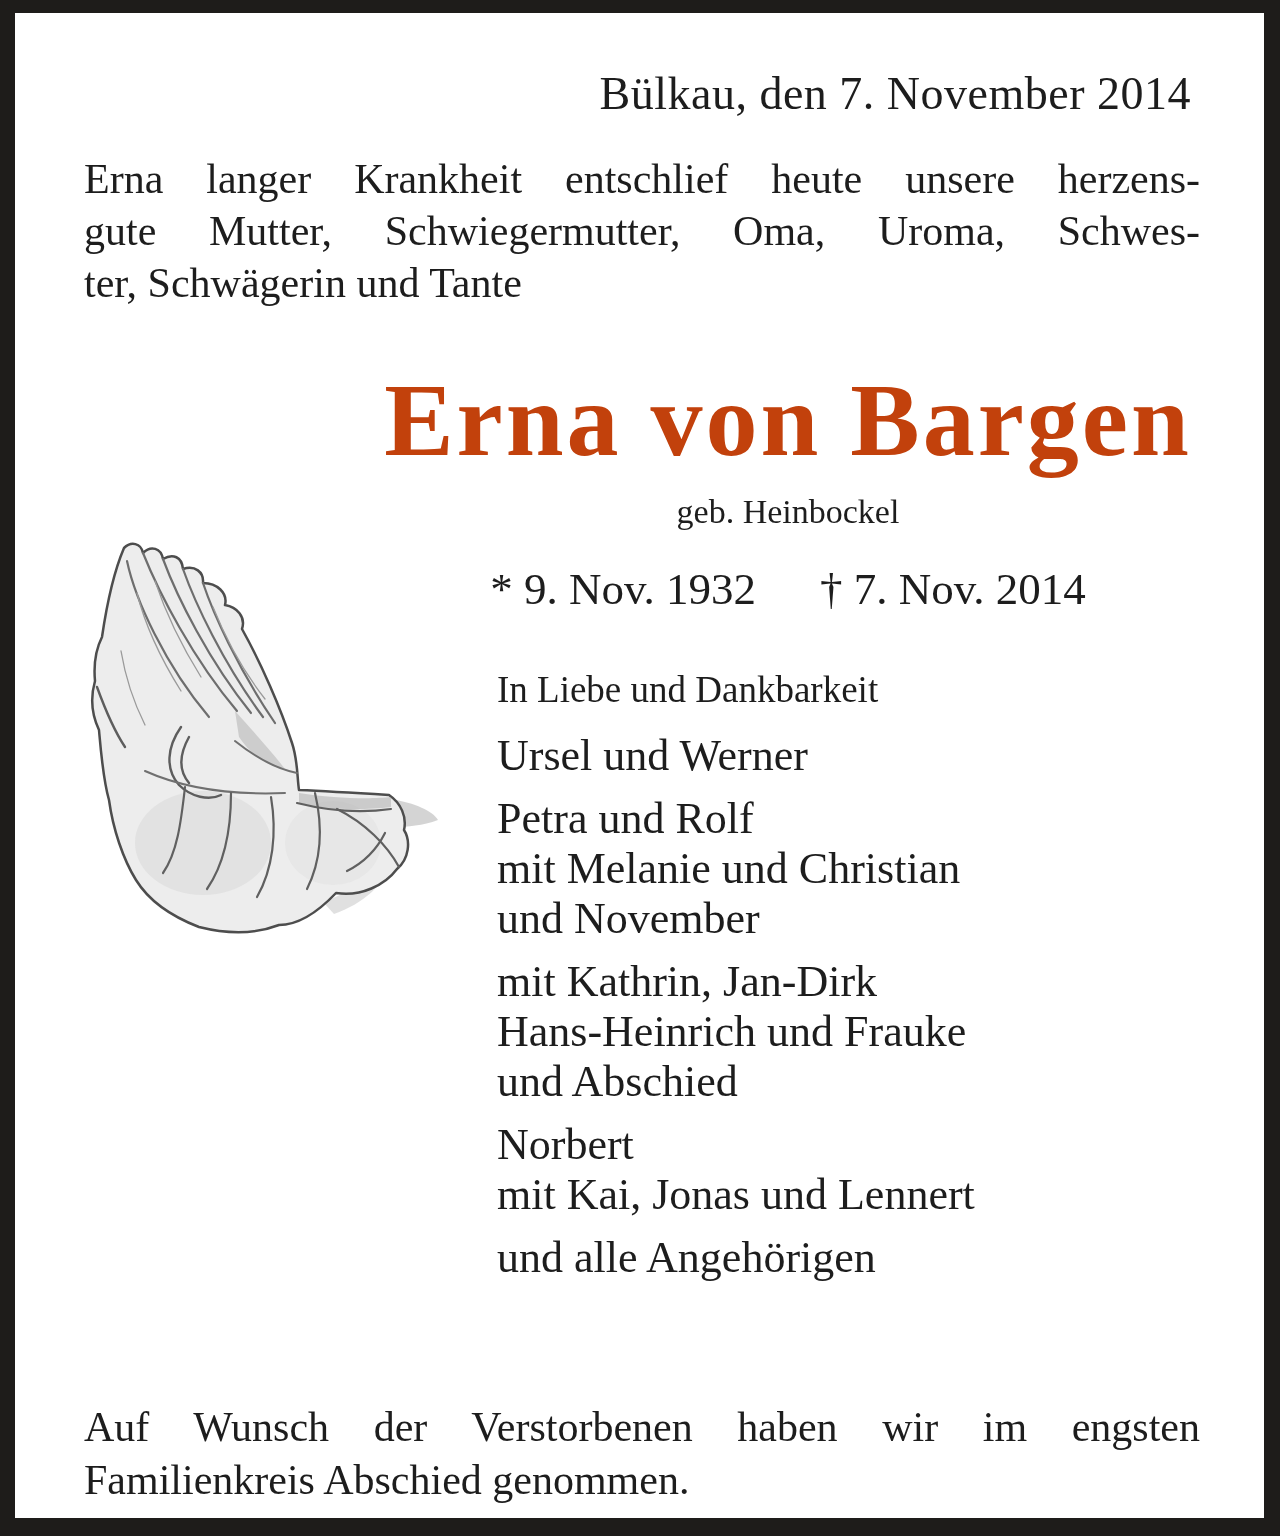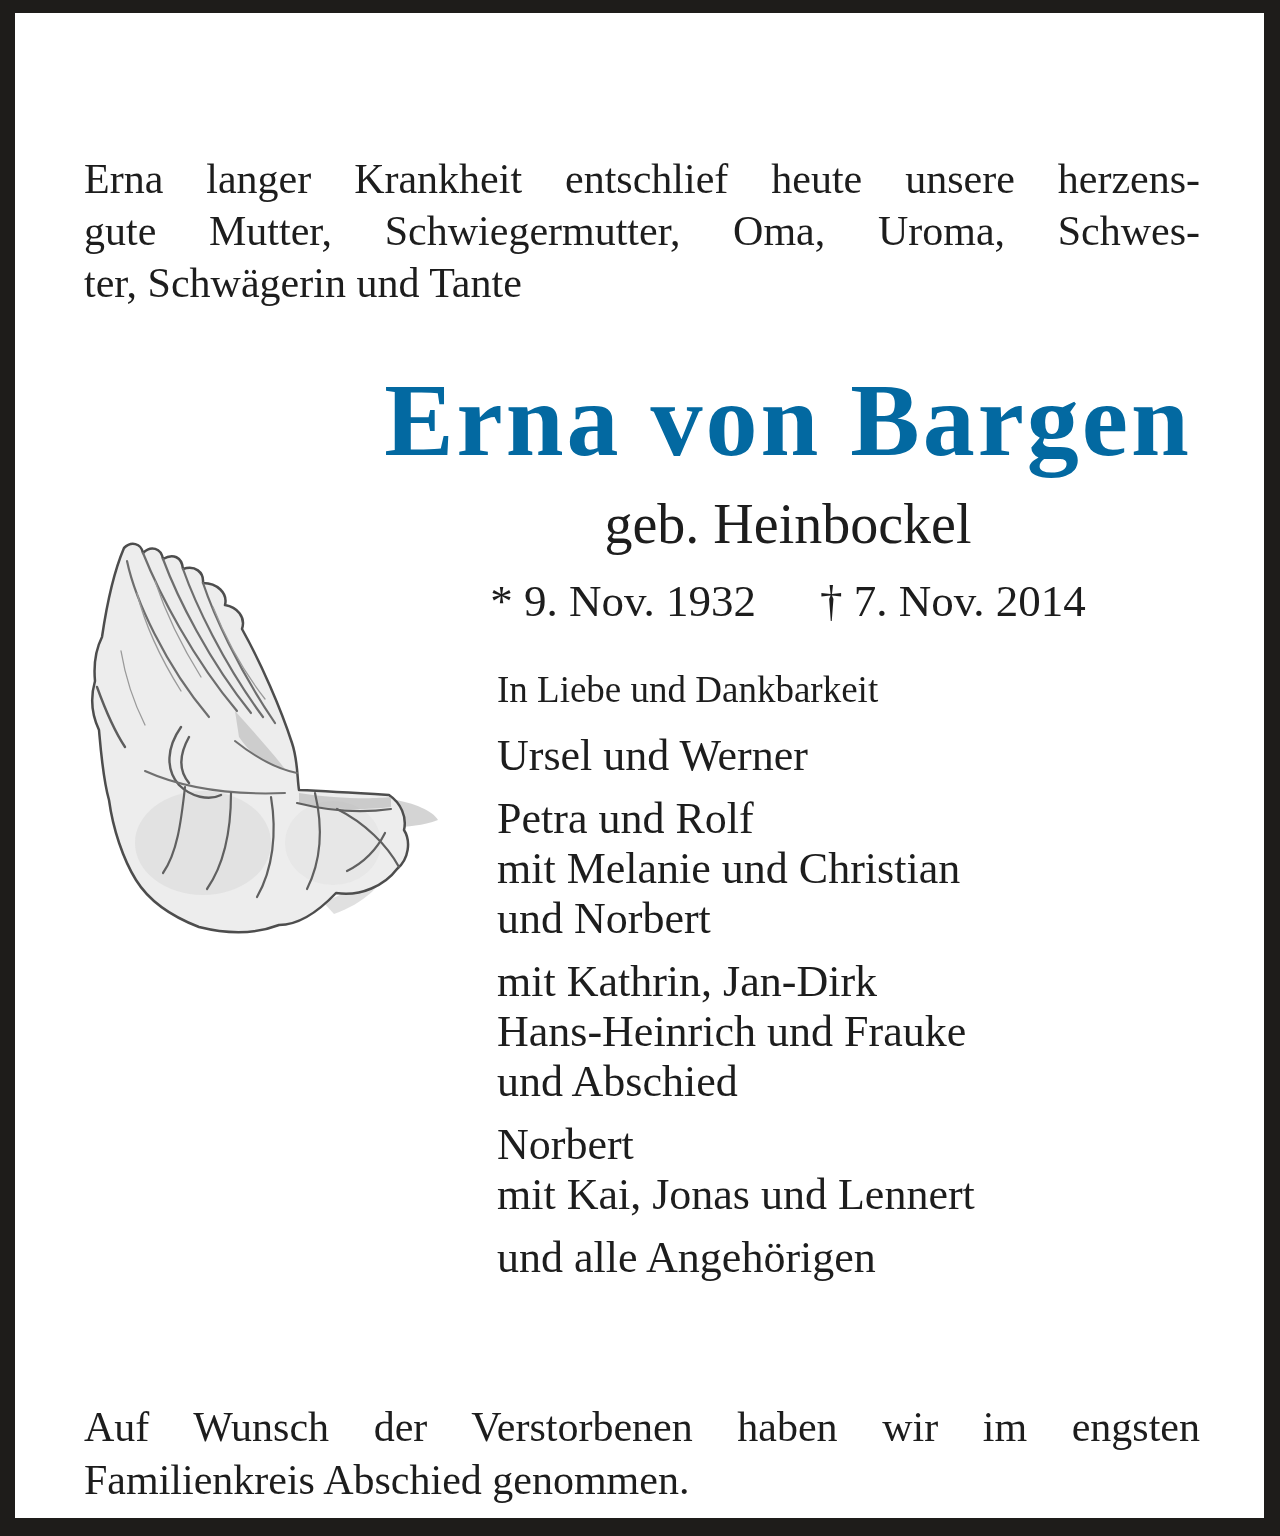--- a/index.html
+++ b/index.html
@@ -40,25 +40,25 @@
     left: 357px; top: 352px;
     width: 832px;
     text-align: center;
   }
   .deceased-name {
     font-size: 104px;
     font-weight: 700;
     letter-spacing: 3px;
     line-height: 110px;
     white-space: nowrap;
-    color: #0369a1;
+    color: #c2410c;
   }
   .maiden-name {
-    margin-top: 24px;
-    font-size: 56px;
+    margin-top: 12px;
+    font-size: 34px;
     line-height: 50px;
   }
   .dates-row {
     margin-top: 27px;
     display: flex;
     justify-content: center;
     gap: 64px;
     font-size: 45px;
     line-height: 50px;
     white-space: nowrap;
@@ -94,20 +94,21 @@
     font-size: 42px;
     line-height: 53px;
   }
 </style>
 </head>
 <body>
 
 <div class="frame">
   <div class="sheet">
 
+    <div class="dateline">Bülkau, den 7. November 2014</div>
 
     <div class="intro">
       <div class="line-just">Erna langer Krankheit entschlief heute unsere herzens-</div>
       <div class="line-just">gute Mutter, Schwiegermutter, Oma, Uroma, Schwes-</div>
       <div>ter, Schwägerin und Tante</div>
     </div>
 
     <div class="header-block">
       <div class="deceased-name">Erna von Bargen</div>
       <div class="maiden-name">geb. Heinbockel</div>
@@ -176,21 +177,21 @@
 
     <div class="tribute">In Liebe und Dankbarkeit</div>
 
     <div class="mourners">
       <div class="mourner-group">
         <div class="mourner-line">Ursel und Werner</div>
       </div>
       <div class="mourner-group">
         <div class="mourner-line">Petra und Rolf</div>
         <div class="mourner-line">mit Melanie und Christian</div>
-        <div class="mourner-line">und Norbert</div>
+        <div class="mourner-line">und November</div>
       </div>
       <div class="mourner-group">
         <div class="mourner-line">mit Kathrin, Jan-Dirk</div>
         <div class="mourner-line">Hans-Heinrich und Frauke</div>
         <div class="mourner-line">und Abschied</div>
       </div>
       <div class="mourner-group">
         <div class="mourner-line">Norbert</div>
         <div class="mourner-line">mit Kai, Jonas und Lennert</div>
       </div>

